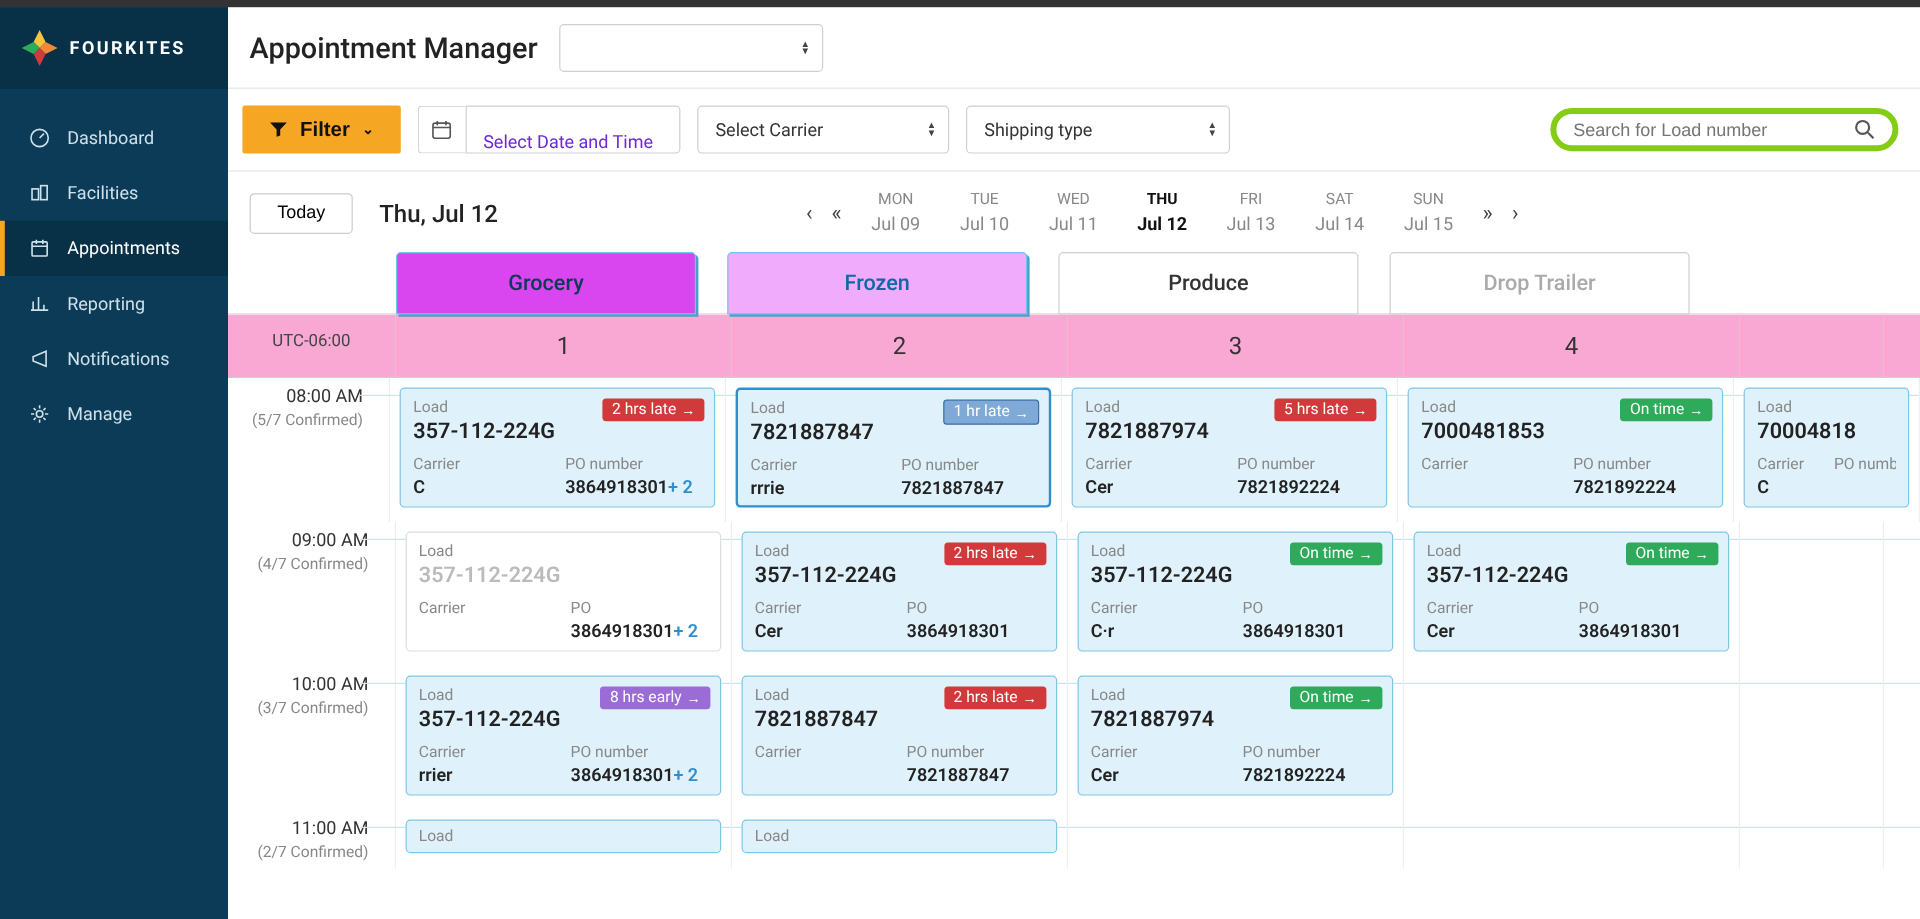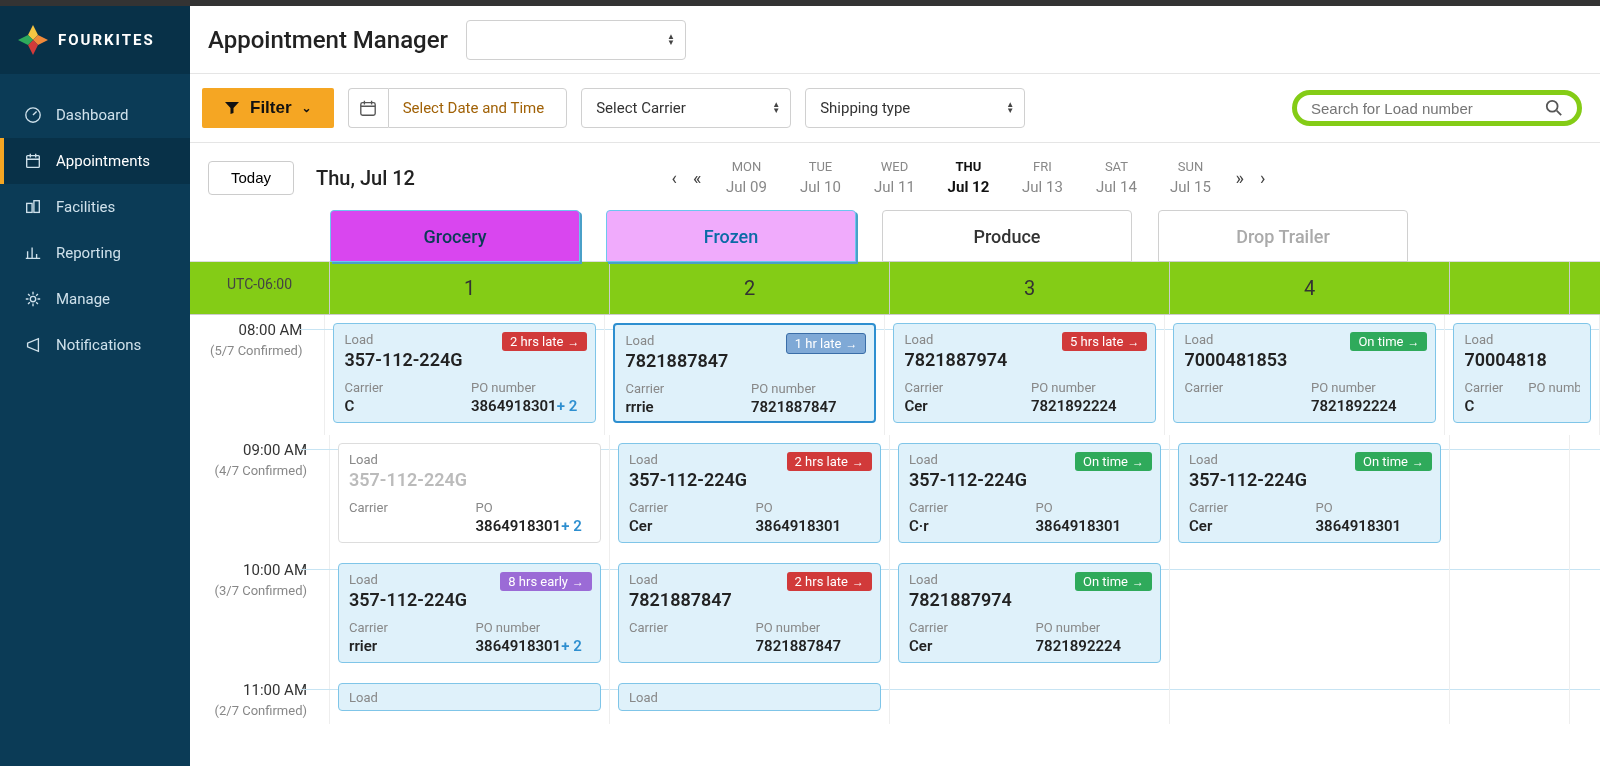--- a/index.html
+++ b/index.html
@@ -27,21 +27,21 @@
   .select-box { border:1px solid #d0d0d0; border-radius:4px; height:40px; padding:0 40px 0 14px; display:flex; align-items:center; font-size:15px; color:#333; position:relative; background:#fff; min-width:200px; }
   .select-box .arrows { position:absolute; right:10px; top:50%; transform:translateY(-50%); display:flex; flex-direction:column; line-height:6px; font-size:8px; color:#444; }
 
   
   .toolbar { padding:14px 18px 14px 12px; display:flex; align-items:center; gap:14px; border-bottom:1px solid #e5e5e5; }
   .filter-btn { background:#f5a623; color:#111; border:none; height:40px; padding:0 22px; font-size:17px; font-weight:600; display:flex; align-items:center; gap:10px; border-radius:2px; cursor:pointer; }
   .filter-btn .chev { font-size:12px; }
   .date-select { display:flex; }
   .date-icon-box { width:40px; height:40px; border:1px solid #d0d0d0; border-right:none; border-radius:4px 0 0 4px; display:flex; align-items:center; justify-content:center; }
   .date-icon-box svg { width:18px; height:18px; stroke:#555; fill:none; stroke-width:1.5; }
-  .date-text-box { border:1px solid #d0d0d0; border-radius:0 4px 4px 0; height:40px; padding:0 22px 0 14px; display:flex; align-items:center; font-size:15px; color:#a16207; min-width:170px; }
+  .date-text-box { border:1px solid #d0d0d0; border-radius:0 4px 4px 0; height:40px; padding:0 22px 0 14px; display:flex; align-items:flex-end; font-size:15px; color:#6d28d9; min-width:170px; }
   .search-box { margin-left:auto; border:5px solid #84cc16; border-radius:20px; height:36px; width:290px; display:flex; align-items:center; padding:0 14px; gap:8px; }
   .search-box input { border:none; outline:none; font-size:15px; flex:1; color:#333; }
   .search-box svg { width:18px; height:18px; stroke:#555; fill:none; stroke-width:2; }
 
   
   .datestrip { padding:16px 18px 0 18px; display:flex; align-items:center; gap:16px; }
   .today-btn { border:1px solid #ccc; background:#fff; height:34px; padding:0 22px; font-size:15px; border-radius:4px; cursor:pointer; }
   .cur-date { font-size:20px; font-weight:500; color:#222; margin-left:6px; }
   .datenav { display:flex; align-items:center; gap:4px; margin-left:auto; margin-right:auto; }
   .nav-arrow { padding:6px 6px; cursor:pointer; color:#444; font-size:18px; }
@@ -52,21 +52,21 @@
 
   
   .cat-tabs { display:flex; gap:26px; padding:14px 18px 0 140px; }
   .cat-tab { flex:none; width:250px; height:52px; border:1px solid #d0d0d0; border-radius:4px 4px 0 0; display:flex; align-items:center; justify-content:center; font-size:18px; font-weight:500; cursor:pointer; background:#fff; color:#333; position:relative; }
   .cat-tab.blue { background:#d946ef; border-color:#6cc6ef; color:#0b3b56; box-shadow:2px 2px 0 #4aa0c8; }
   .cat-tab.blue2 { background:#f0abfc; border-color:#6cc6ef; color:#0b6aa6; box-shadow:2px 2px 0 #4aa0c8; }
   .cat-tab.gray { color:#aaa; }
 
   
   .grid-wrap { flex:1; overflow:hidden; border-top:1px solid #ddd; display:flex; flex-direction:column; margin-top:-1px; }
-  .grid-header { display:flex; border-bottom:1px solid #ccc; background:#84cc16; }
+  .grid-header { display:flex; border-bottom:1px solid #ccc; background:#f9a8d4; }
   .time-head { width:140px; text-align:center; padding:14px 0; font-size:14px; color:#444; border-right:1px solid #ccc; }
   .col-head { flex:0 0 280px; text-align:center; padding:14px 0; font-size:20px; color:#333; border-right:1px solid #ccc; }
   .grid-body { flex:1; overflow:auto; }
   .time-row { display:flex; border-bottom:0; min-height:120px; position:relative; }
   .time-cell { width:140px; text-align:right; padding:6px 22px 6px 8px; font-size:15px; color:#333; border-right:1px solid #eee; position:relative; }
   .time-cell .tline { position:absolute; right:-1350px; left:110px; top:14px; height:1px; background:#c7e4f3; z-index:0; }
   .time-cell .time-label { font-weight:400; }
   .time-cell .confirm { font-size:13px; color:#888; margin-top:4px; }
   .slot-cell { flex:0 0 280px; padding:8px; border-right:1px solid #eee; position:relative; z-index:1; }
 
@@ -111,62 +111,62 @@
     <nav class="nav" id="nav">
         <div class="nav-item">
           <span class="nav-icon">
             <svg viewBox="0 0 20 20">
               <circle cx="10" cy="10" r="8"></circle>
               <path d="M10 10l4-4"></path>
             </svg>
           </span>
           <span>Dashboard</span>
         </div>
+        <div class="nav-item">
+          <span class="nav-icon">
+            <svg viewBox="0 0 20 20">
+              <rect x="3" y="6" width="6" height="10"></rect>
+              <rect x="11" y="3" width="6" height="13"></rect>
+            </svg>
+          </span>
+          <span>Facilities</span>
+        </div>
         <div class="nav-item active">
           <span class="nav-icon">
             <svg viewBox="0 0 20 20">
               <rect x="3" y="4" width="14" height="13" rx="1"></rect>
               <path d="M3 8h14M7 2v4M13 2v4"></path>
             </svg>
           </span>
           <span>Appointments</span>
         </div>
         <div class="nav-item">
           <span class="nav-icon">
             <svg viewBox="0 0 20 20">
-              <rect x="3" y="6" width="6" height="10"></rect>
-              <rect x="11" y="3" width="6" height="13"></rect>
+              <path d="M4 16V8M9 16V4M14 16v-5M18 16H2"></path>
             </svg>
           </span>
-          <span>Facilities</span>
+          <span>Reporting</span>
         </div>
         <div class="nav-item">
           <span class="nav-icon">
             <svg viewBox="0 0 20 20">
-              <path d="M4 16V8M9 16V4M14 16v-5M18 16H2"></path>
+              <path d="M4 8l12-5v14L4 12zM4 8v4"></path>
             </svg>
           </span>
-          <span>Reporting</span>
+          <span>Notifications</span>
         </div>
         <div class="nav-item">
           <span class="nav-icon">
             <svg viewBox="0 0 20 20">
               <circle cx="10" cy="10" r="3"></circle>
               <path d="M10 2v3M10 15v3M2 10h3M15 10h3M4.5 4.5l2 2M13.5 13.5l2 2M15.5 4.5l-2 2M6.5 13.5l-2 2"></path>
             </svg>
           </span>
           <span>Manage</span>
-        </div>
-        <div class="nav-item">
-          <span class="nav-icon">
-            <svg viewBox="0 0 20 20">
-              <path d="M4 8l12-5v14L4 12zM4 8v4"></path>
-            </svg>
-          </span>
-          <span>Notifications</span>
         </div>
       </nav>
   </aside>
 
   <main class="main">
 
     <div class="header">
       <h1>Appointment Manager</h1>
       <div class="select-box" style="min-width:220px;">
         <span></span>

